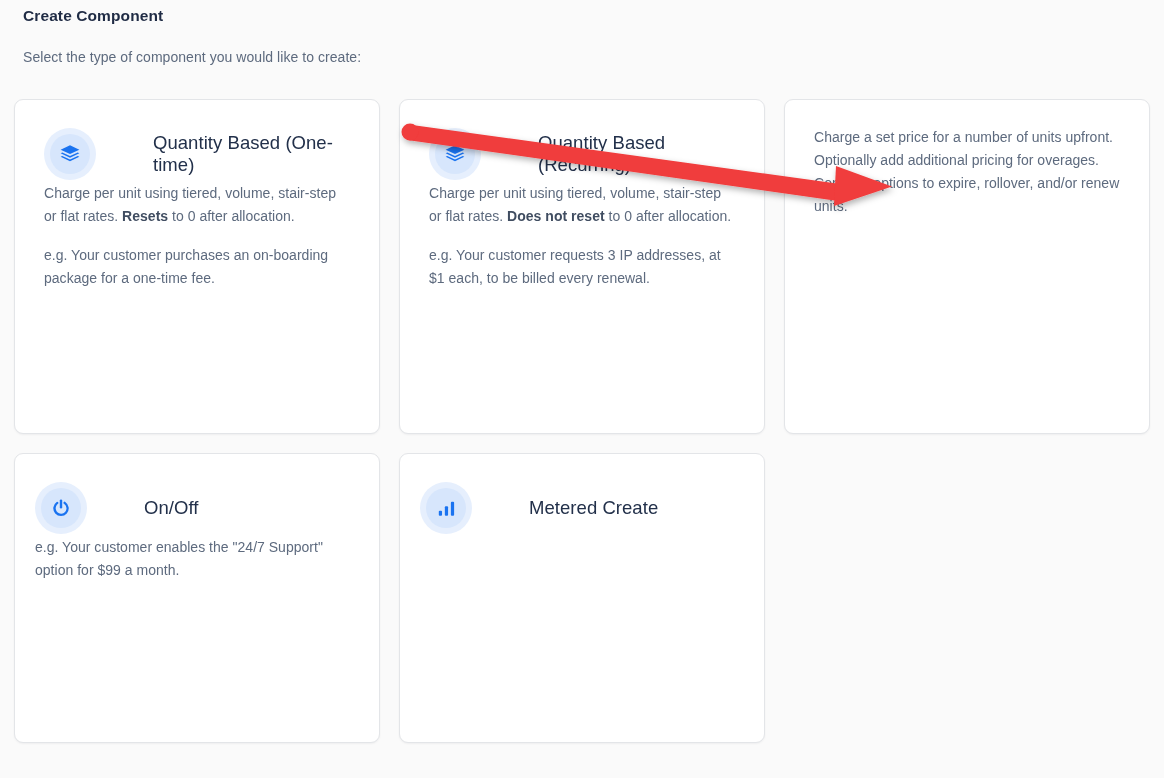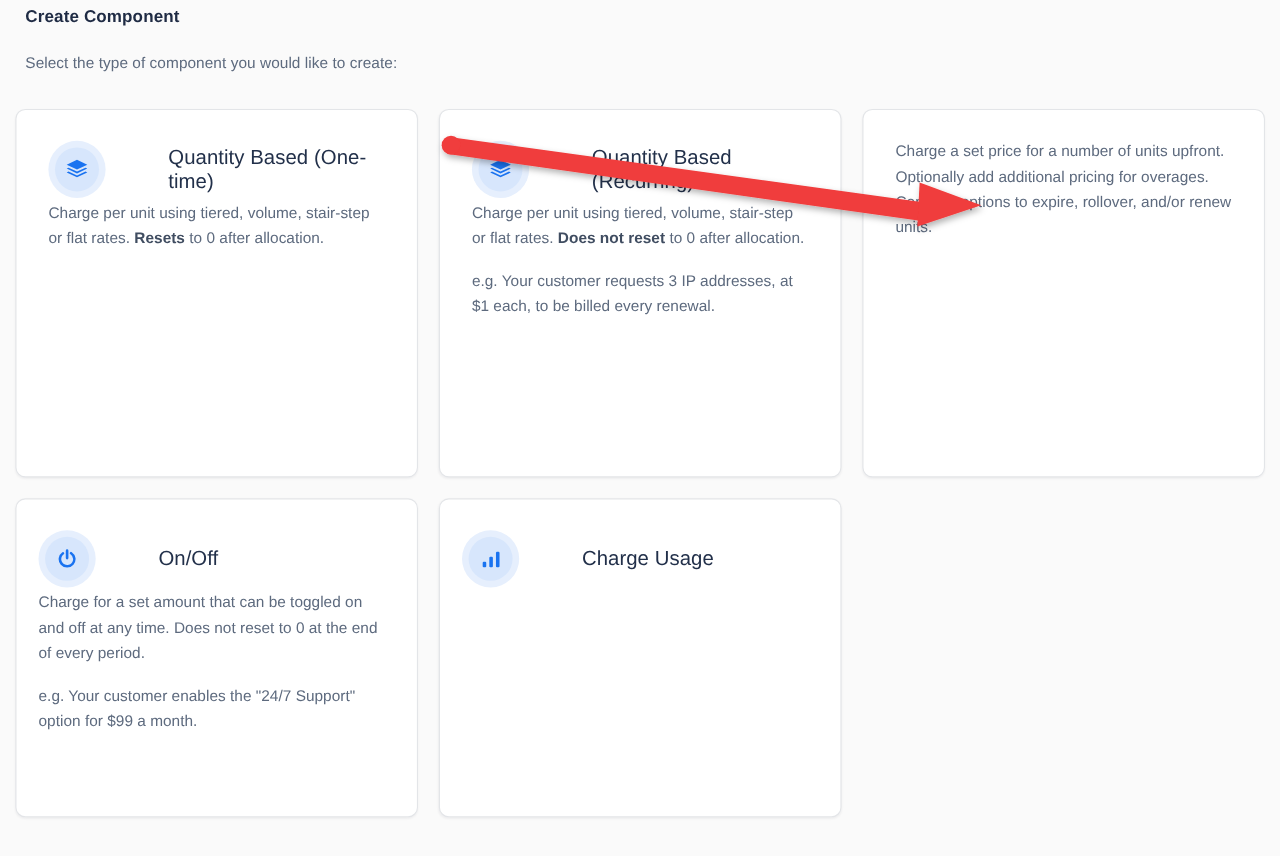--- a/index.html
+++ b/index.html
@@ -144,20 +144,21 @@
           <svg width="22" height="22" viewBox="0 0 24 24" aria-hidden="true">
             <path d="M12 2.5 1.8 7.3 12 12.1l10.2-4.8L12 2.5z" fill="#1a73f0"></path>
             <path d="M12 14.2 3.6 10.3l-1.8.9L12 16l10.2-4.8-1.8-.9L12 14.2z" fill="#1a73f0"></path>
             <path d="M12 18.1 3.6 14.2l-1.8.9L12 19.9l10.2-4.8-1.8-.9L12 18.1z" fill="#1a73f0"></path>
           </svg>
         </span>
         <span class="card-title">Quantity Based (One-time)</span>
       </div>
       <div class="card-body">
         <p class="desc"><span>Charge per unit using tiered, volume, stair-step or flat rates. </span><b>Resets</b><span> to 0 after allocation.</span></p>
+        <p class="desc">e.g. Your customer purchases an on-boarding package for a one-time fee.</p>
       </div>
     </div>
 
     <div class="card row1">
       <div class="card-head">
         <span class="icon-wrap">
           <svg width="22" height="22" viewBox="0 0 24 24" aria-hidden="true">
             <path d="M12 2.5 1.8 7.3 12 12.1l10.2-4.8L12 2.5z" fill="#1a73f0"></path>
             <path d="M12 14.2 3.6 10.3l-1.8.9L12 16l10.2-4.8-1.8-.9L12 14.2z" fill="#1a73f0"></path>
             <path d="M12 18.1 3.6 14.2l-1.8.9L12 19.9l10.2-4.8-1.8-.9L12 18.1z" fill="#1a73f0"></path>
@@ -181,35 +182,34 @@
       <div class="card-head">
         <span class="icon-wrap">
           <svg width="22" height="22" viewBox="0 0 24 24" aria-hidden="true">
             <path d="M12 2.6a1.3 1.3 0 0 1 1.3 1.3v7.4a1.3 1.3 0 0 1-2.6 0V3.9A1.3 1.3 0 0 1 12 2.6z" fill="#1a73f0"></path>
             <path d="M7.3 5.4a1.25 1.25 0 0 1 1.4 2.05A5.9 5.9 0 1 0 18 12.3a5.9 5.9 0 0 0-2.7-4.85 1.25 1.25 0 1 1 1.4-2.06 8.4 8.4 0 1 1-9.4 0z" fill="#1a73f0"></path>
           </svg>
         </span>
         <span class="card-title">On/Off</span>
       </div>
       <div class="card-body">
-        <p class="desc"><span>Charge for a set amount that can be toggled on and off at any time. Does not reset to 0 at the end of every period.</span><b></b><span></span></p>
         <p class="desc">e.g. Your customer enables the "24/7 Support" option for $99 a month.</p>
       </div>
     </div>
 
     <div class="card row2">
       <div class="card-head">
         <span class="icon-wrap">
           <svg width="21" height="21" viewBox="0 0 24 24" aria-hidden="true">
             <rect x="3.2" y="14.6" width="3.7" height="5.6" rx="1.1" fill="#1a73f0"></rect>
             <rect x="10.1" y="9.4" width="3.7" height="10.8" rx="1.1" fill="#1a73f0"></rect>
             <rect x="17.0" y="4.2" width="3.7" height="16" rx="1.1" fill="#1a73f0"></rect>
           </svg>
         </span>
-        <span class="card-title">Charge Usage</span>
+        <span class="card-title">Metered Create</span>
       </div>
       <div class="card-body">
       </div>
     </div>
 
   </div>
 
   <svg class="arrow-layer" viewBox="0 0 1164 778">
     <defs>
       <filter id="arrowShadow" x="-10%" y="-30%" width="130%" height="180%">

